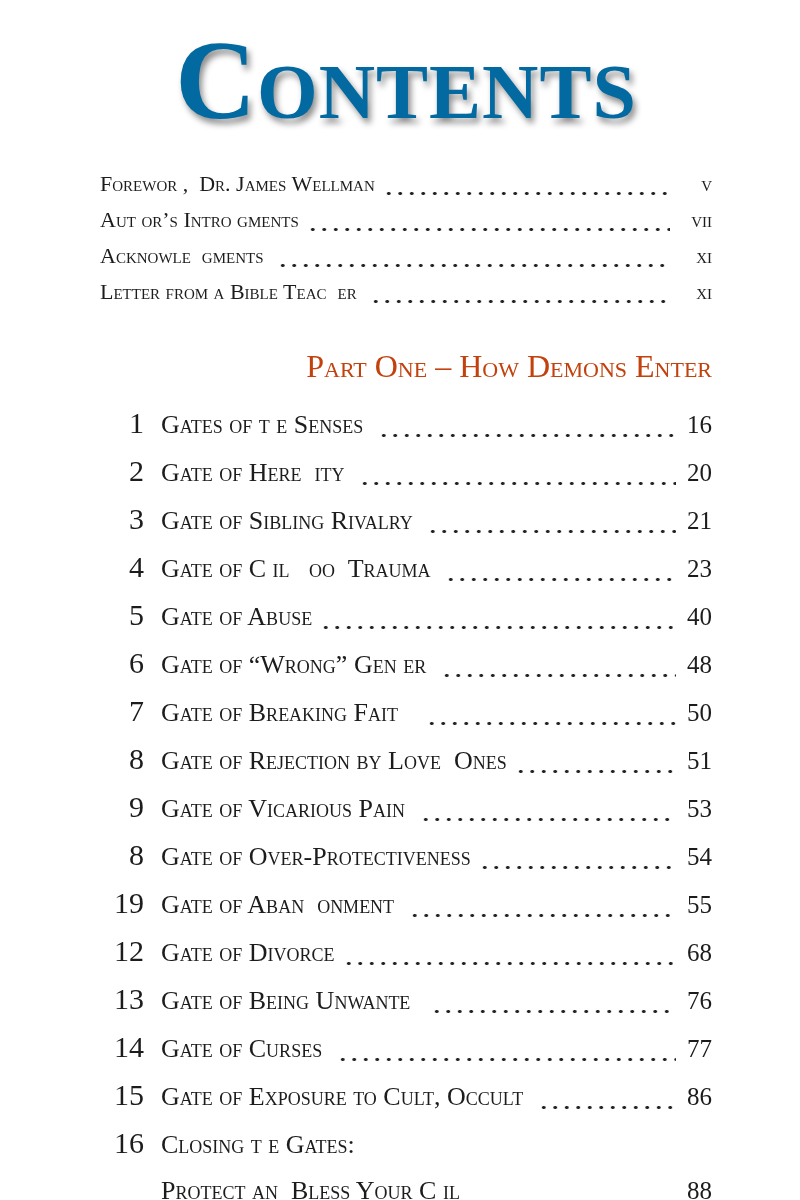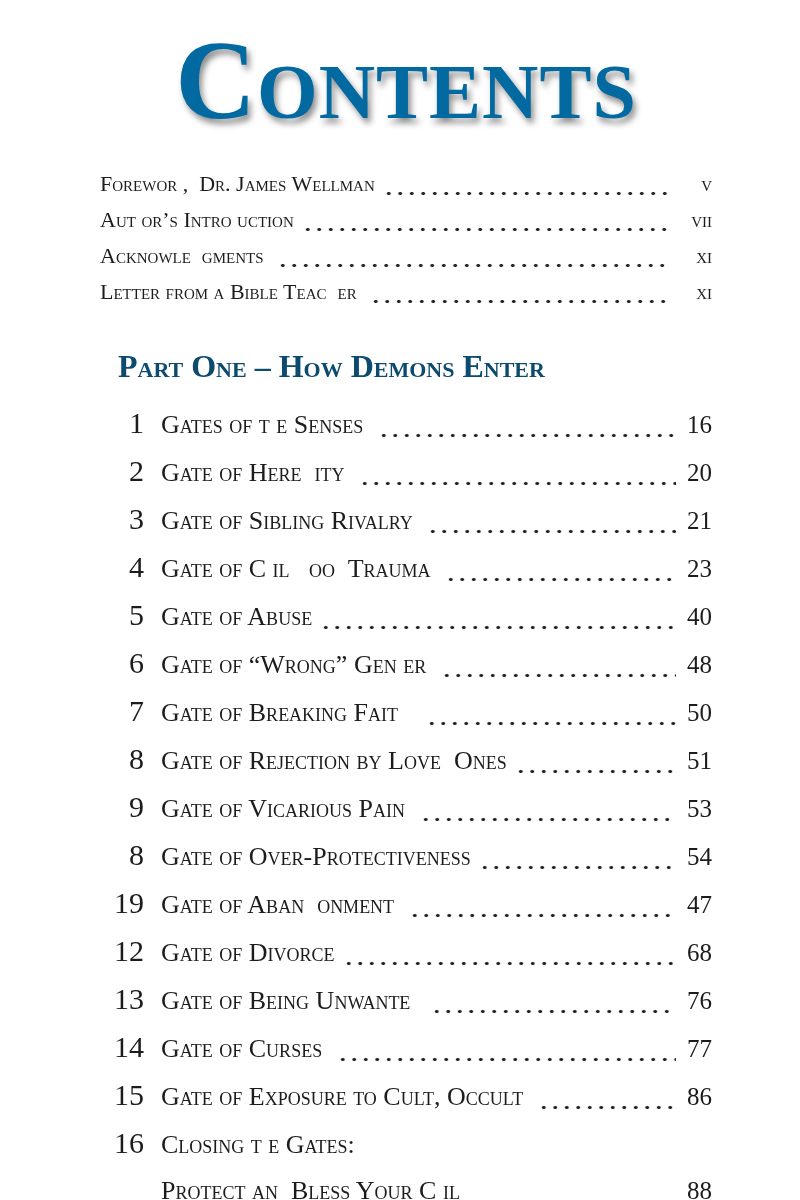--- a/index.html
+++ b/index.html
@@ -70,23 +70,24 @@
   .fm-row .pg {
     min-width: 36px;
     text-align: right;
   }
 
   
   .part-heading {
     margin: 36px 0 14px 18px;
     font-size: 32px;
     line-height: 40px;
-    font-weight: bold;
-    font-variant: small-caps;
-    color: #0c4a6e;
+    font-weight: normal;
+    font-variant: small-caps;
+    color: #c2410c;
+    text-align: right;
   }
 
   
   .ch-row {
     line-height: 46px;
     font-size: 26px;
   }
   .ch-num {
     flex: 0 0 44px;
     text-align: right;
@@ -121,21 +122,21 @@
     <span class="title-text">Contents</span>
   </h1>
 
   <div class="front-matter">
     <div class="row fm-row">
       <span class="label">Forewor ,  Dr. James Wellman</span>
       <span class="leader"></span>
       <span class="pg">v</span>
     </div>
     <div class="row fm-row">
-      <span class="label">Aut or’s Intro uction</span>
+      <span class="label">Aut or’s Intro gments</span>
       <span class="leader"></span>
       <span class="pg">vii</span>
     </div>
     <div class="row fm-row">
       <span class="label">Acknowle  gments </span>
       <span class="leader"></span>
       <span class="pg">xi</span>
     </div>
     <div class="row fm-row">
       <span class="label">Letter from a Bible Teac  er </span>
@@ -215,21 +216,21 @@
       <span class="ch-num">8</span>
       <span class="ch-title">Gate of Over-Protectiveness</span>
       <span class="leader"></span>
       <span class="pg">54</span>
     </div>
 
     <div class="row ch-row">
       <span class="ch-num">19</span>
       <span class="ch-title">Gate of Aban  onment </span>
       <span class="leader"></span>
-      <span class="pg">47</span>
+      <span class="pg">55</span>
     </div>
 
     <div class="row ch-row">
       <span class="ch-num">12</span>
       <span class="ch-title">Gate of Divorce</span>
       <span class="leader"></span>
       <span class="pg">68</span>
     </div>
 
     <div class="row ch-row">

